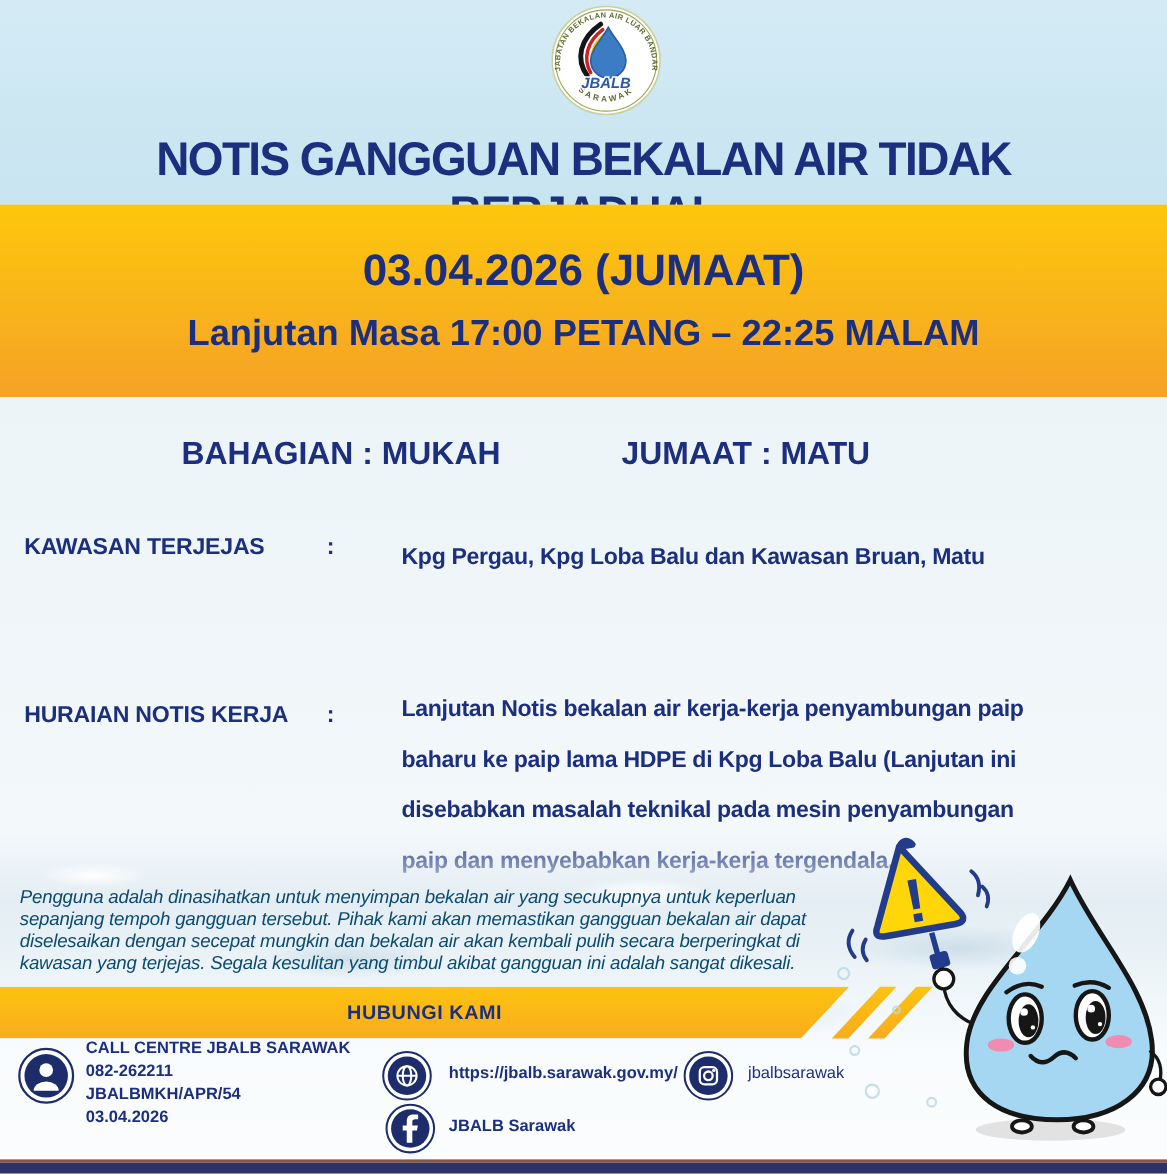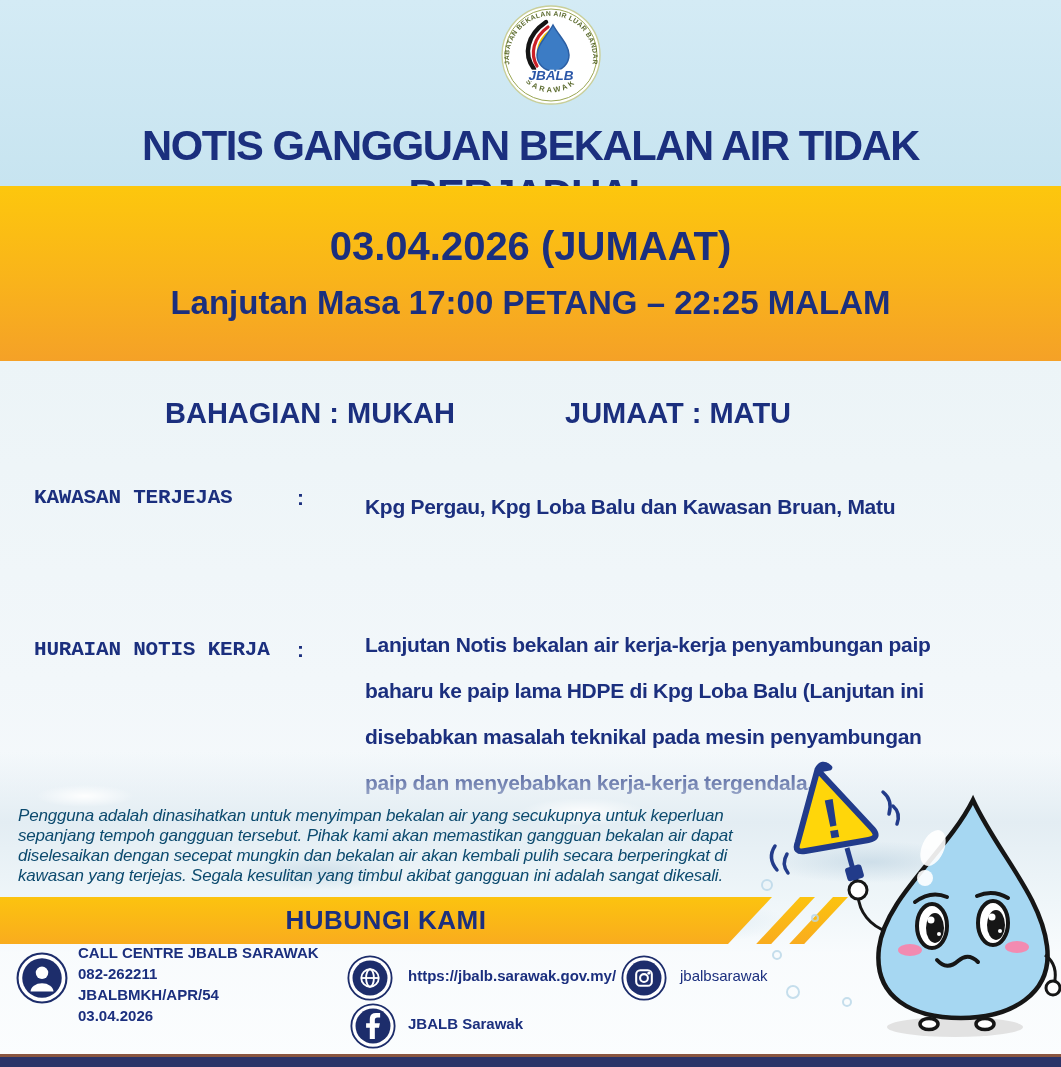--- a/index.html
+++ b/index.html
@@ -19,21 +19,21 @@
   
   .date-banner{left:0;top:186px;width:1061px;height:175px;text-align:center;
     background:linear-gradient(180deg,#fdc70d 0%,#f9b31b 55%,#f5a127 100%);}
   .date-line{padding-top:38px;font-size:40px;font-weight:bold;}
   .time-line{padding-top:15px;font-size:33px;font-weight:bold;}
   
   .content-bg{left:0;top:361px;width:1061px;height:706px;
     background:linear-gradient(180deg,#ecf4f7 0%,#f2f7fa 45%,#fbfdfe 100%);}
   .region-bahagian{left:165px;top:397px;font-size:29px;font-weight:bold;}
   .region-daerah{left:565px;top:397px;font-size:29px;font-weight:bold;}
-  .fld-label{left:34px;font-size:21px;font-weight:bold;letter-spacing:-.2px;font-family:Liberation Mono, monospace;}
+  .fld-label{left:22px;font-size:21px;font-weight:bold;letter-spacing:-.2px;}
   .fld-colon{left:297px;font-size:21px;font-weight:bold;}
   .fld-value{left:365px;font-size:21px;font-weight:bold;letter-spacing:-.3px;white-space:pre-line;}
   .lbl-1{top:486px;} .col-1{top:486px;} .val-1{top:495px;width:660px;}
   .lbl-2{top:638px;} .col-2{top:638px;} .val-2{top:622px;width:660px;line-height:46px;}
   
   .water-band{left:0;top:752px;width:1061px;height:200px;
     background:
       radial-gradient(70px 16px at 8% 22%, rgba(255,255,255,.95), rgba(255,255,255,0) 70%),
       radial-gradient(120px 26px at 30% 60%, rgba(185,209,224,.55), rgba(185,209,224,0) 70%),
       radial-gradient(90px 20px at 55% 30%, rgba(255,255,255,.9), rgba(255,255,255,0) 70%),
@@ -41,21 +41,21 @@
       radial-gradient(110px 24px at 18% 85%, rgba(197,218,231,.6), rgba(197,218,231,0) 70%),
       radial-gradient(140px 28px at 65% 85%, rgba(208,226,236,.6), rgba(208,226,236,0) 72%),
       linear-gradient(180deg, rgba(236,244,248,0) 0%, #e3edf3 35%, #eff6f9 75%, #f8fbfd 100%);}
   .advisory{left:18px;top:806px;width:775px;font-size:17px;font-style:italic;
     color:#0c4a6e;line-height:20px;letter-spacing:-.2px;white-space:pre-line;}
   
   .contact-banner{left:0;top:897px;width:772px;height:47px;
     background:linear-gradient(180deg,#fcc30f 0%,#f9ac1e 100%);
     clip-path:polygon(0 0,100% 0,calc(100% - 44px) 100%,0 100%);
     display:flex;align-items:center;justify-content:center;}
-  .contact-heading{font-size:26px;font-weight:bold;letter-spacing:.5px;}
+  .contact-heading{font-size:18px;font-weight:bold;letter-spacing:.5px;}
   .stripe{top:897px;height:47px;width:15px;
     background:linear-gradient(180deg,#fcc30f 0%,#f9ac1e 100%);
     transform:skewX(-43deg);transform-origin:top left;}
   .stripe-1{left:800px;} .stripe-2{left:833px;}
   
   .cicon{width:52px;height:52px;}
   .cicon-sm{width:46px;height:46px;}
   .callcentre-text{left:78px;top:942px;font-size:15px;font-weight:bold;line-height:21px;}
   .website-text{left:408px;top:967px;font-size:15px;font-weight:bold;}
   .ig-text{left:680px;top:967px;font-size:15px;font-weight:normal;}

